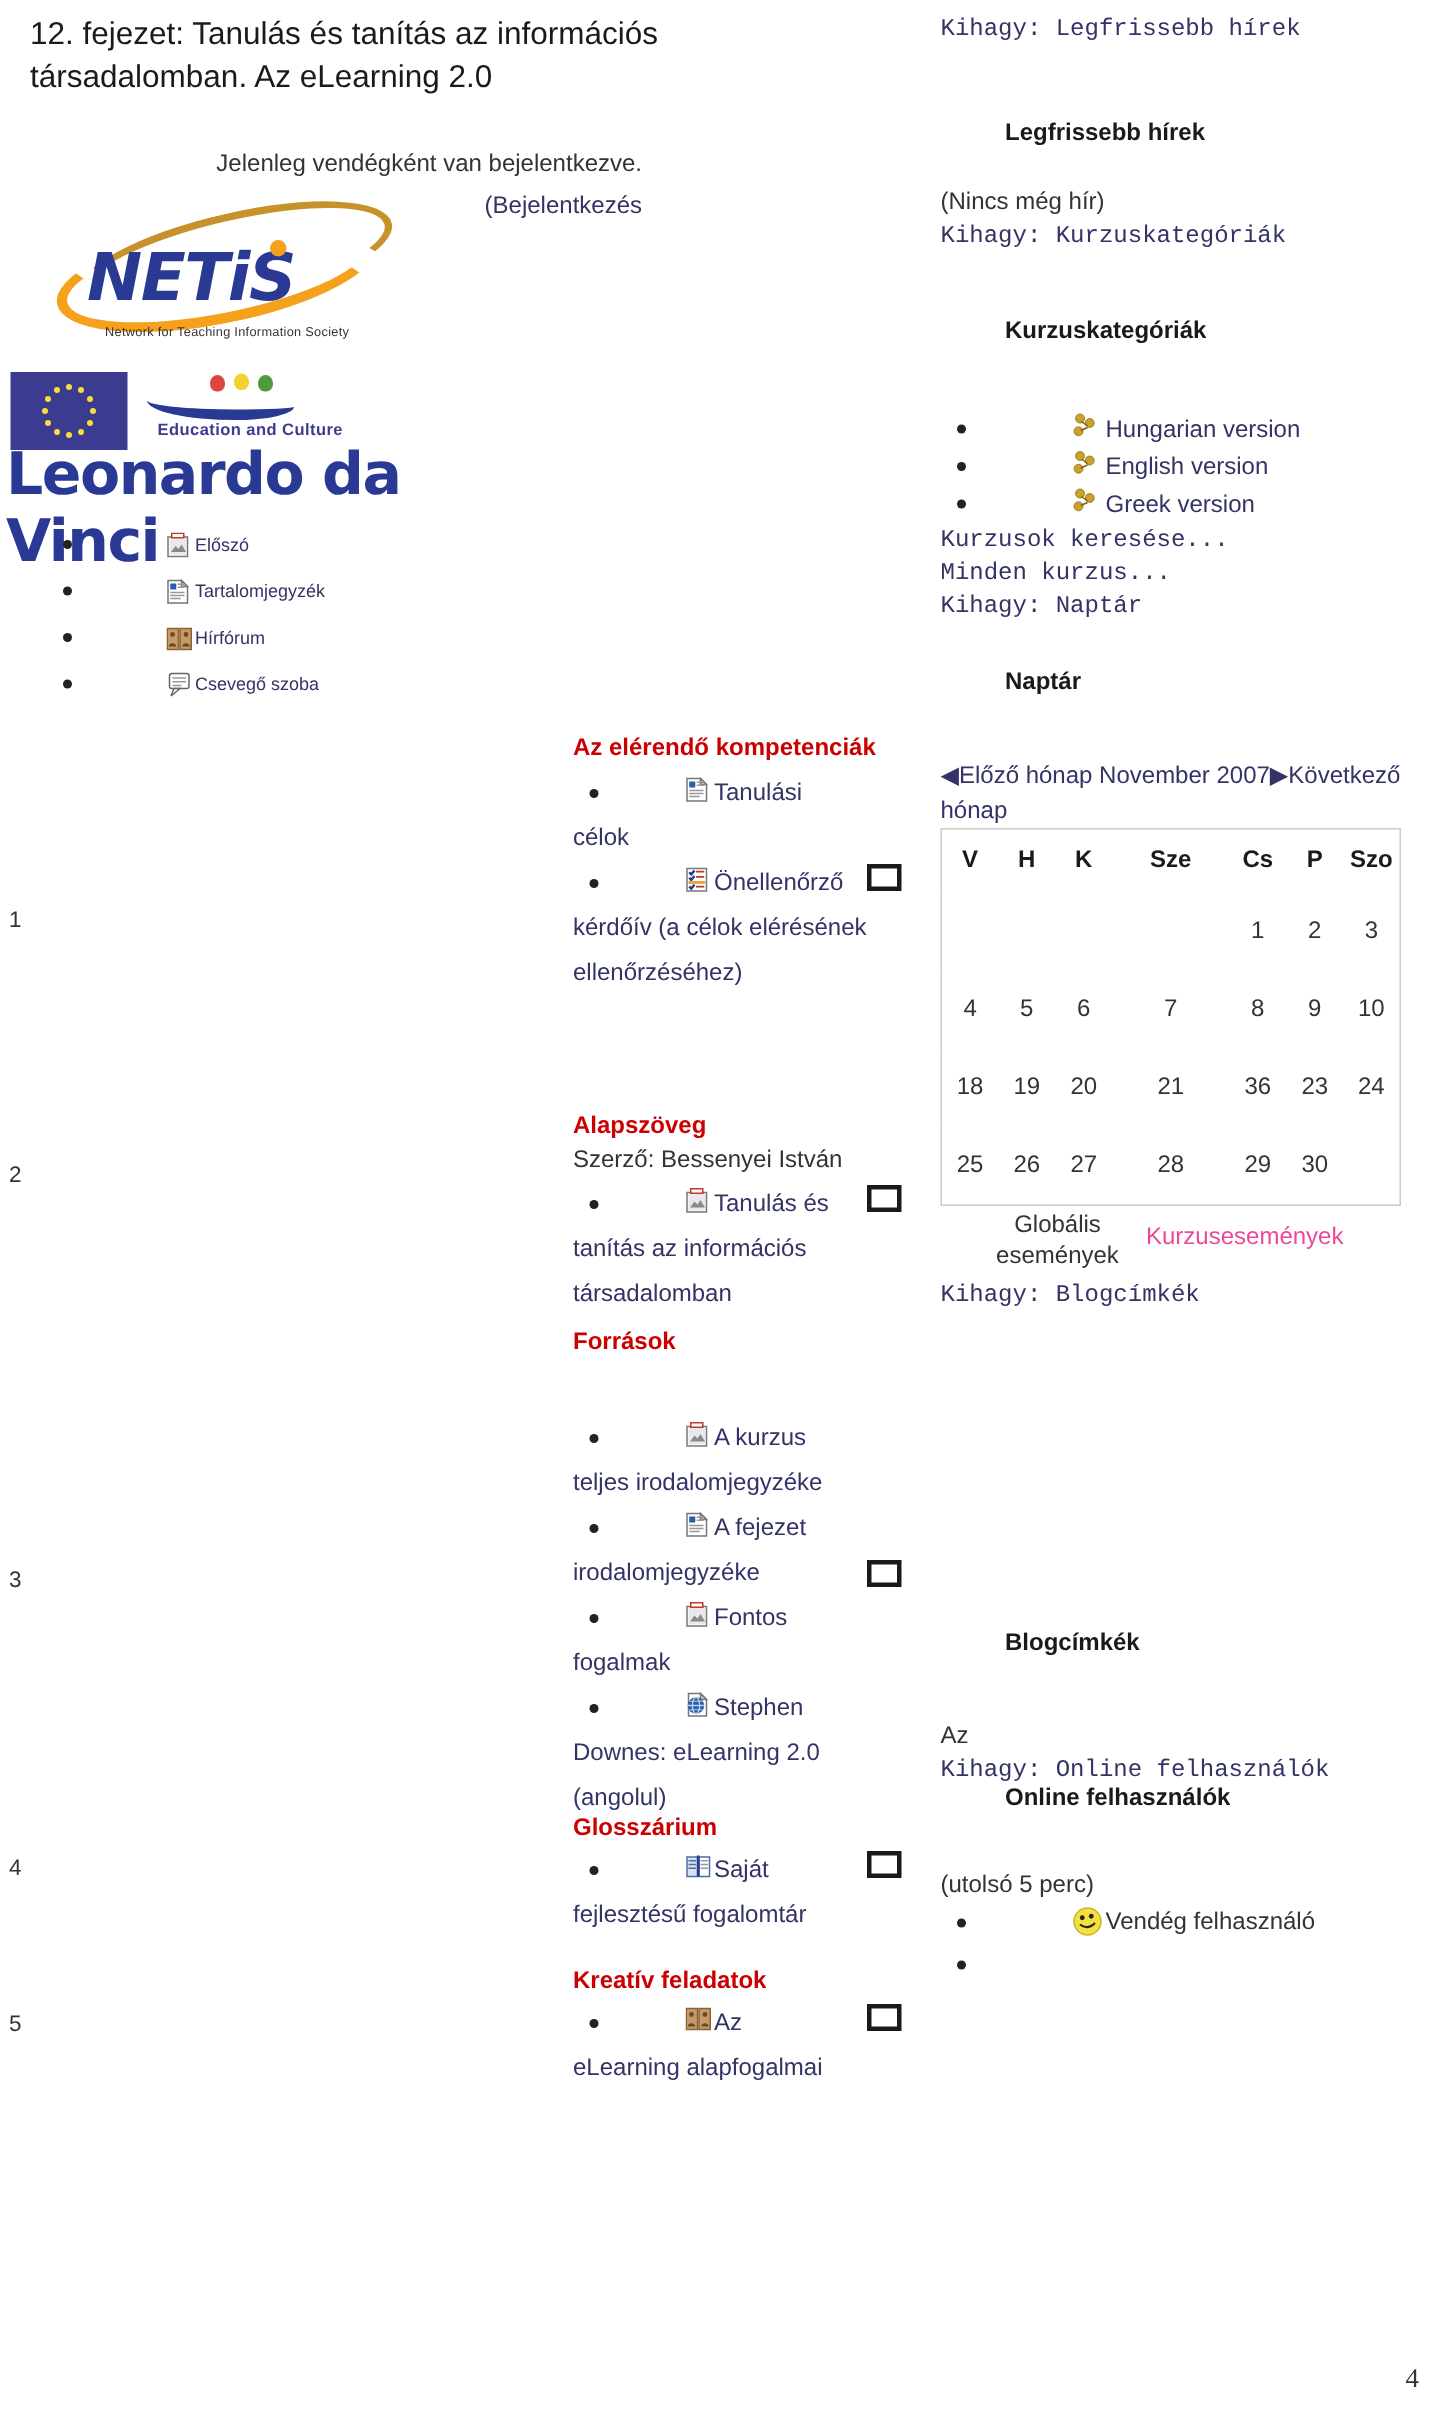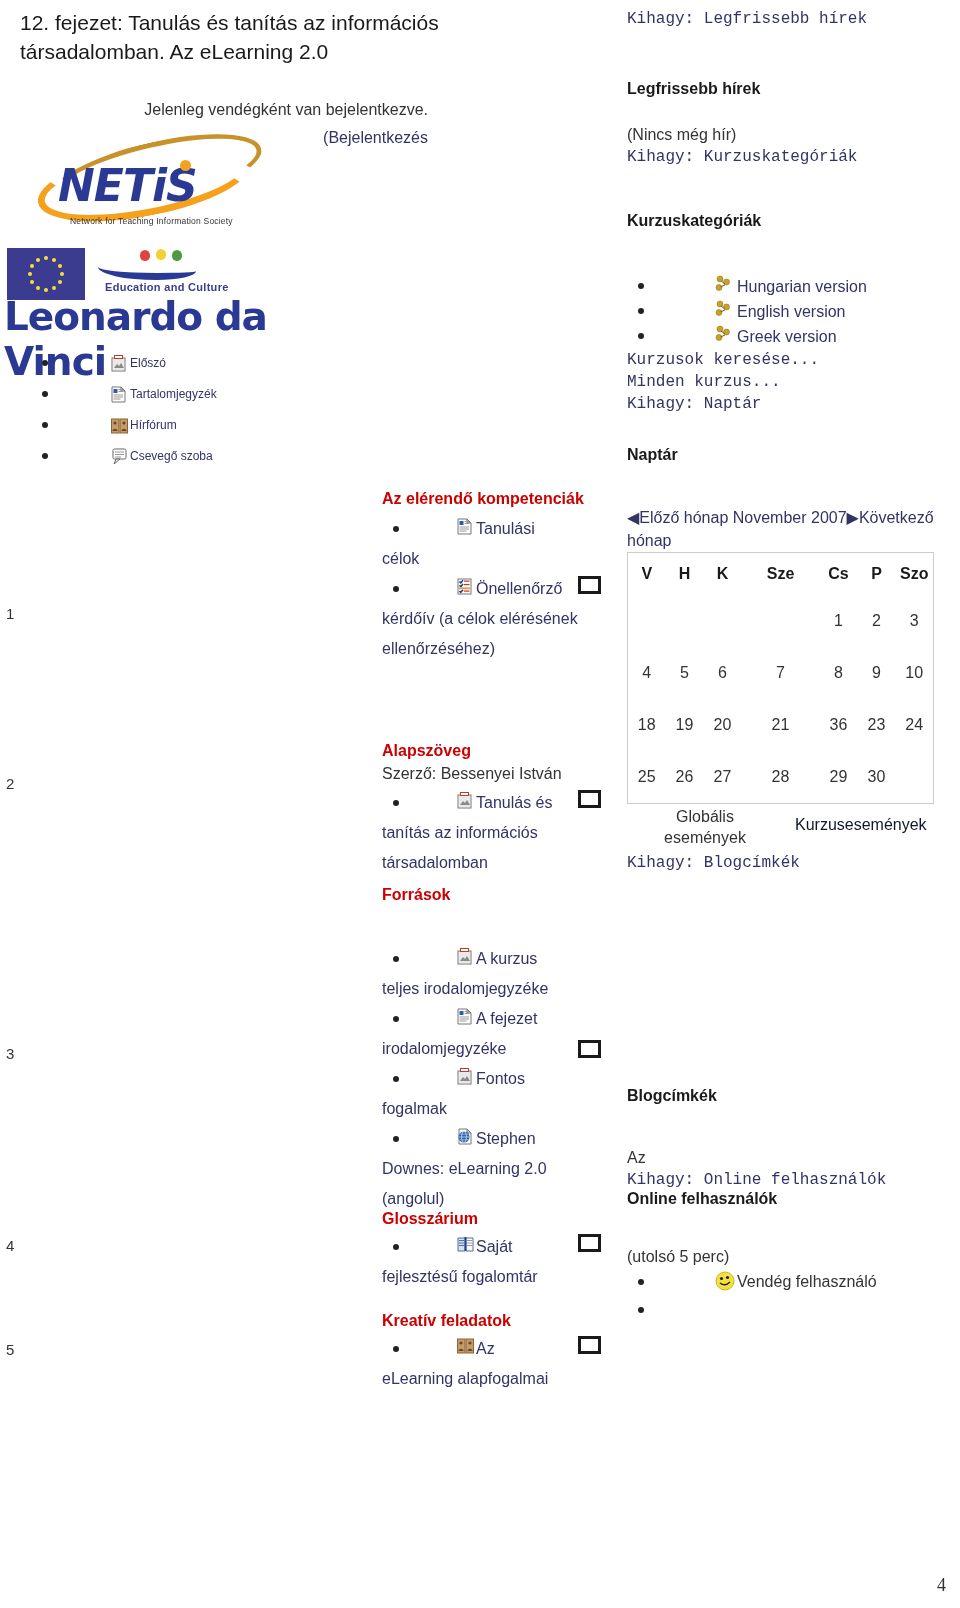--- a/index.html
+++ b/index.html
@@ -245,20 +245,21 @@
   }
   #right-col .skip {
     color: #333366;
     line-height: 22px;
     font-family: Liberation Mono, monospace;
   }
   #right-col .blk-head {
     font-weight: bold;
     color: #1a1a1a;
     line-height: 22px;
+    margin-left: 43px;
   }
   #right-col .muted {
     color: #333333;
     line-height: 22px;
   }
   .cat-row {
     position: relative;
     height: 25px;
   }
   .cat-row .bullet {
@@ -317,22 +318,22 @@
   #cal-legend .glob {
     position: absolute;
     left: 18px; top: 0;
     width: 120px;
     text-align: center;
     color: #333333;
     line-height: 21px;
   }
   #cal-legend .ev {
     position: absolute;
-    left: 168px; top: 10px;
-    color: #0f172a;
+    left: 137px; top: 10px;
+    color: #ec4899;
   }
 
   
   .user-row {
     position: relative;
     height: 28px;
   }
   .user-row .bullet {
     position: absolute;
     left: 11px; top: 11px;

